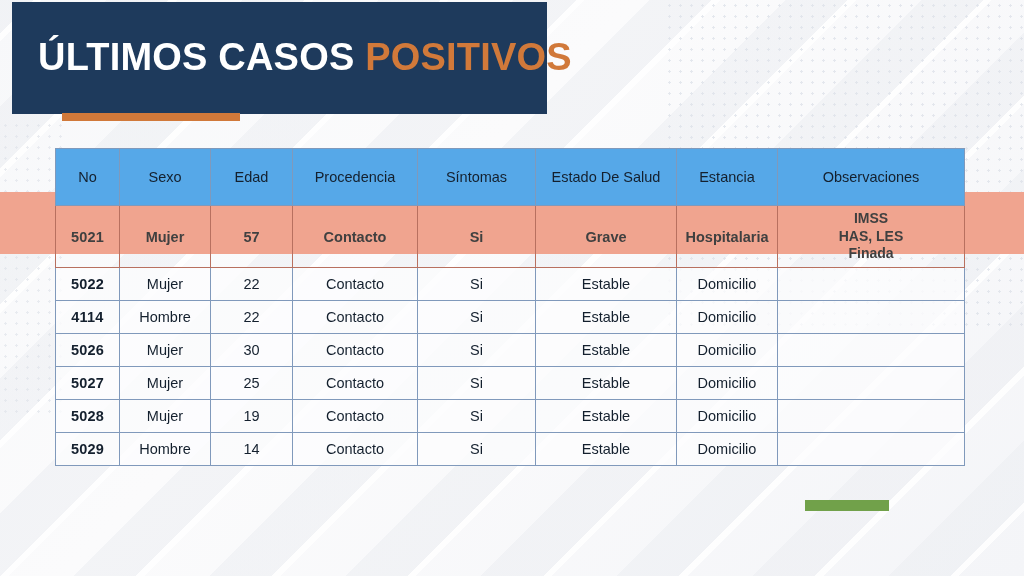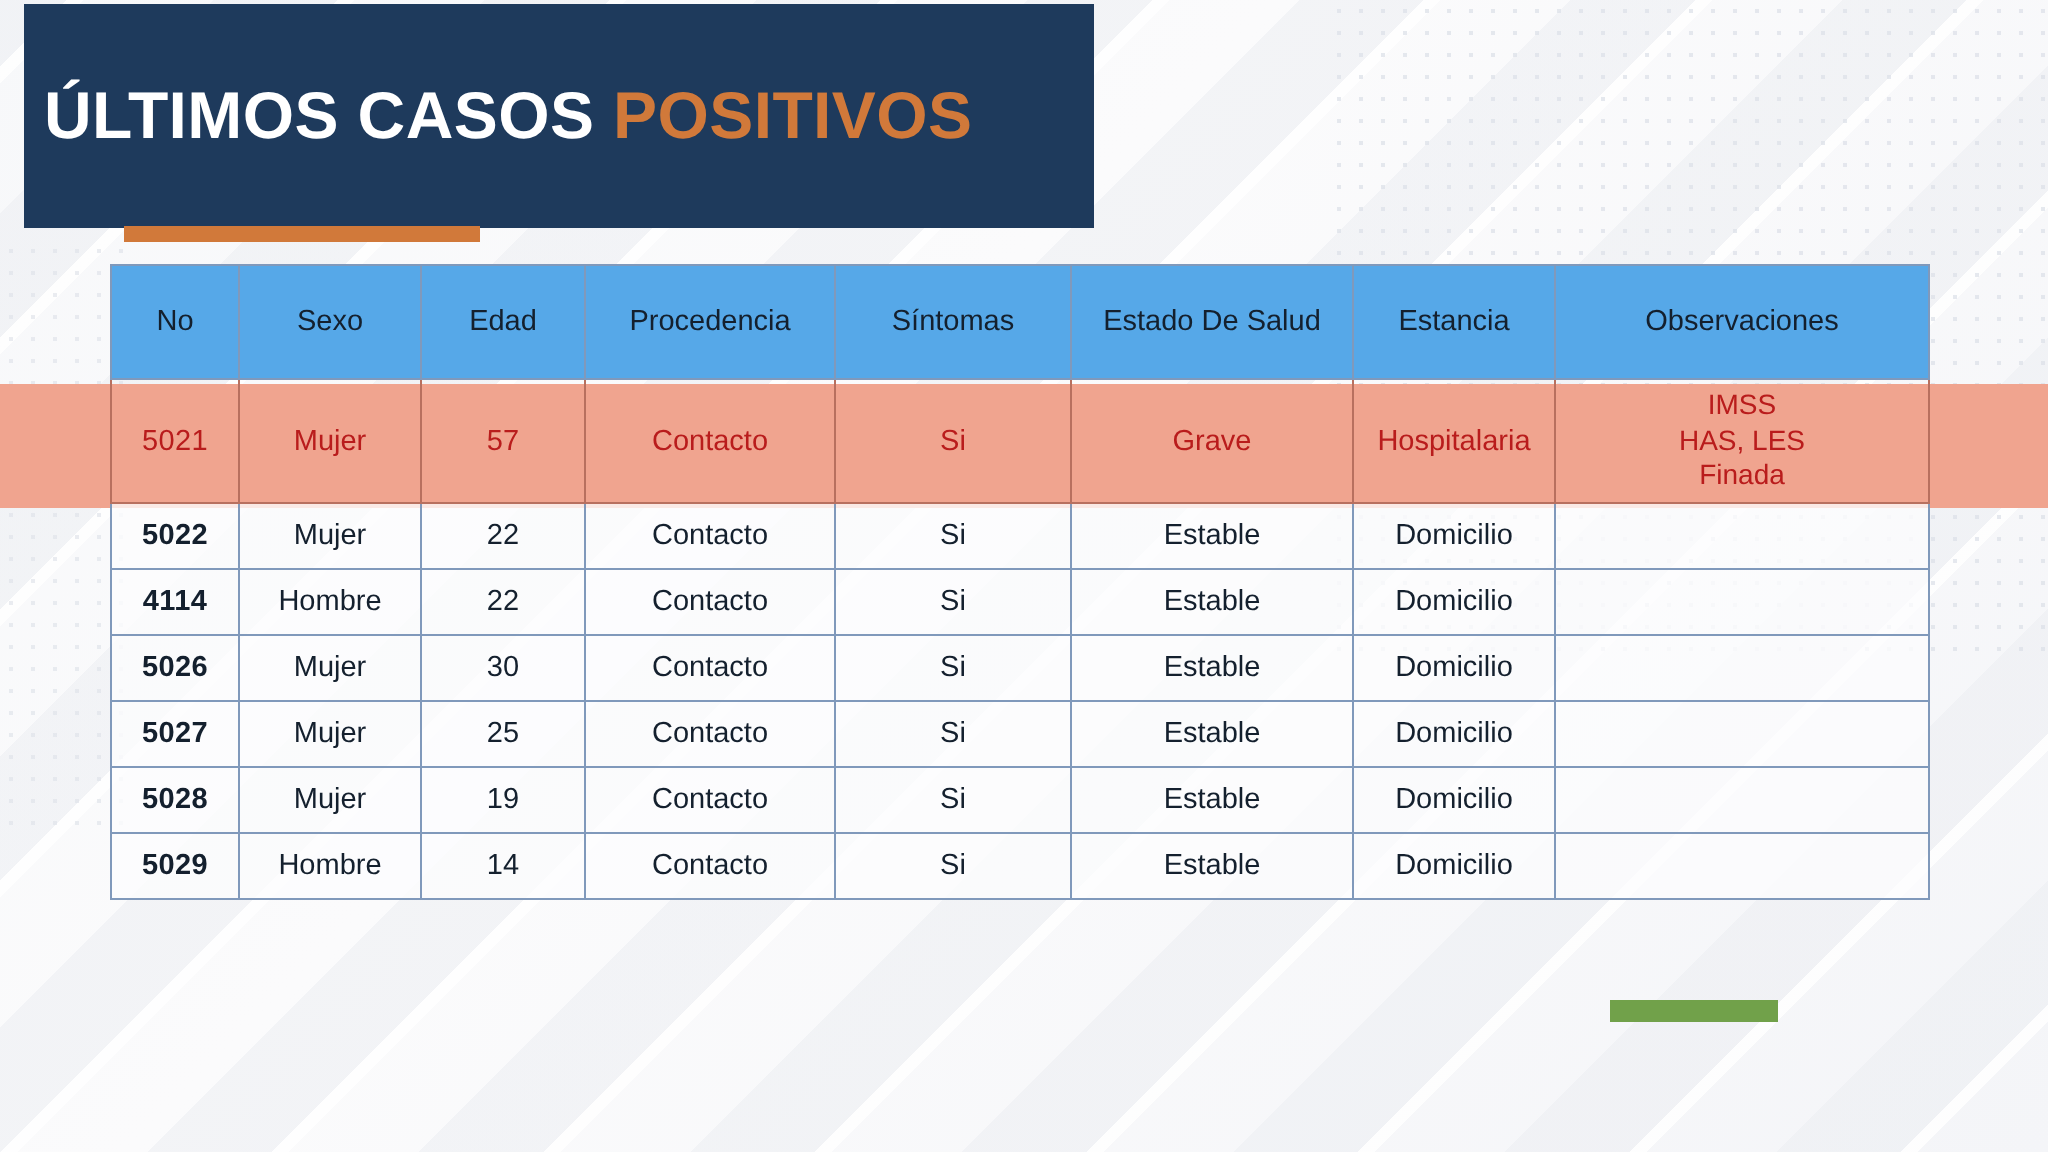--- a/index.html
+++ b/index.html
@@ -63,22 +63,22 @@
     position: absolute;
     left: 12px;
     top: 2px;
     width: 535px;
     height: 112px;
     background: #1e3a5c;
     display: flex;
     align-items: center;
   }
   .title-text {
-    margin-left: 10px;
-    font-size: 33px;
+    margin-left: 26px;
+    font-size: 38px;
     font-weight: bold;
     letter-spacing: 0.2px;
     line-height: 1.1;
     white-space: nowrap;
   }
   .title-main { color: #ffffff; }
   .title-accent { color: #d1793a; }
 
   .title-underline {
     position: absolute;
@@ -96,21 +96,21 @@
     top: 192px;
     width: 1024px;
     height: 62px;
     background: #f0a48f;
   }
 
   
   .table-wrap {
     position: absolute;
     left: 55px;
-    top: 132px;
+    top: 148px;
     width: 909px;
   }
   table.cases {
     border-collapse: collapse;
     table-layout: fixed;
     width: 909px;
     background: transparent;
   }
   table.cases col.c-no        { width: 64px;  }
   table.cases col.c-sexo      { width: 91px;  }
@@ -150,22 +150,22 @@
     font-weight: bold;
     letter-spacing: 0.2px;
   }
 
   
   tbody tr.row-highlight {
     height: 62px;
   }
   tbody tr.row-highlight td {
     background: transparent;      
-    font-weight: normal;
-    color: #b91c1c;
+    font-weight: bold;
+    color: #404040;
     border-color: #b8705f;
   }
   tbody tr.row-highlight td.col-obs {
     line-height: 1.25;
     font-size: 14px;
   }
   tbody tr.row-highlight td.col-obs span { display: block; }
 
   
   .green-marker {

